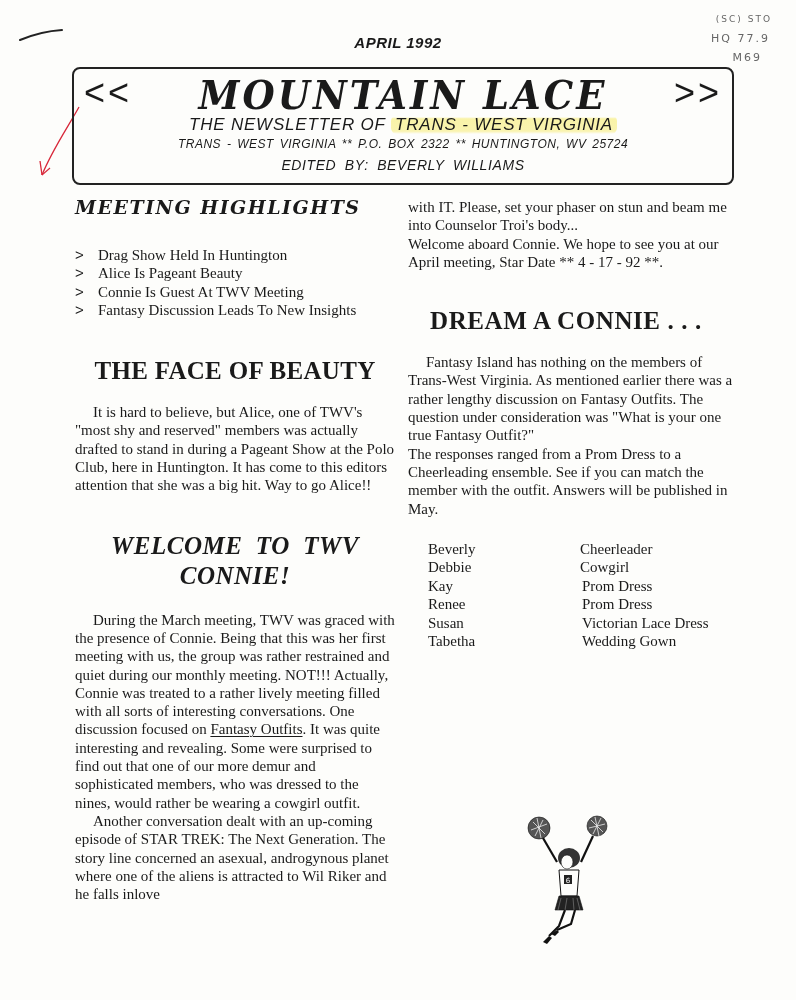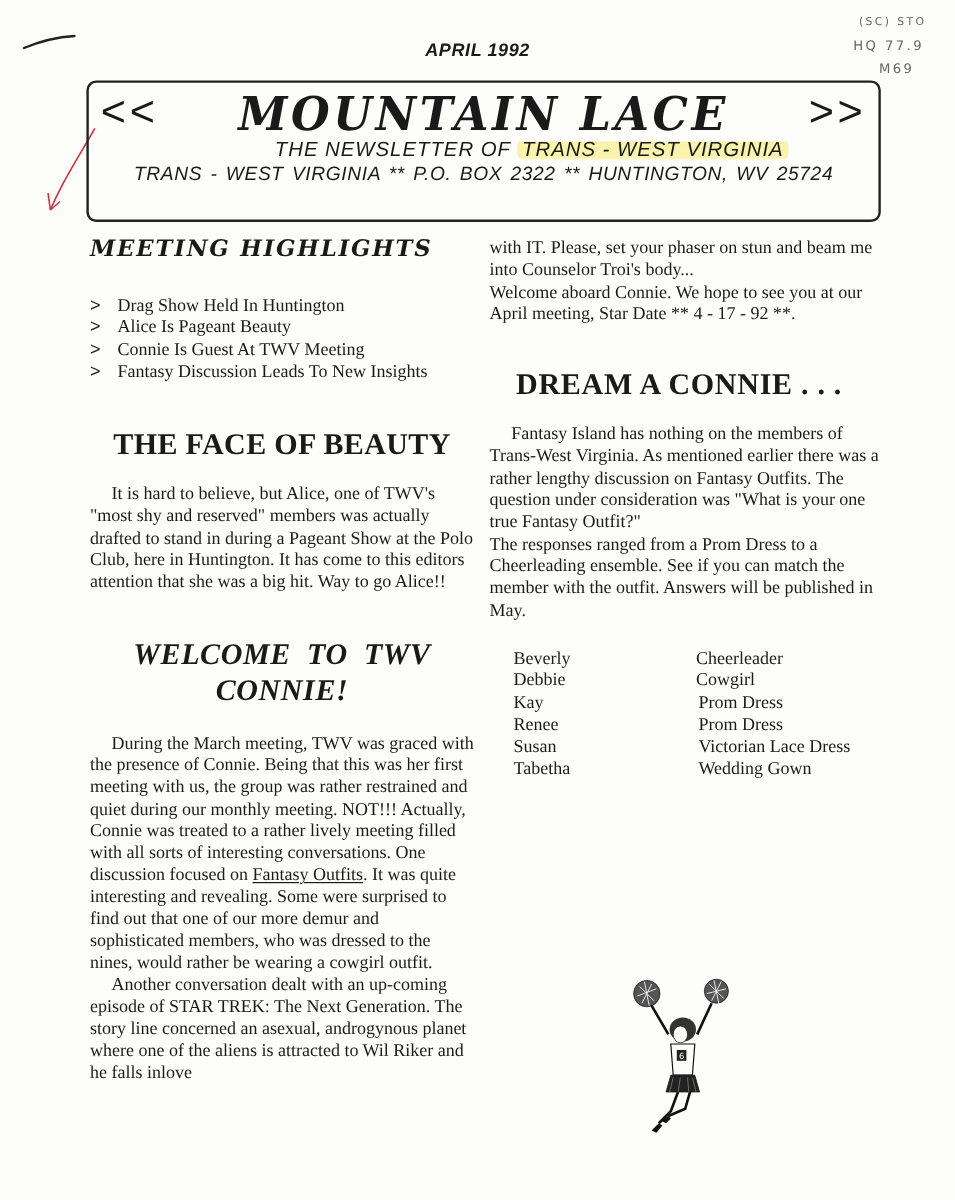--- a/index.html
+++ b/index.html
@@ -18,23 +18,23 @@
   .call-num .l3 { margin-right: 16px; }
 
   .issue-date { left: 0; width: 796px; top: 34px; text-align: center; font-family: "Liberation Sans", sans-serif; font-weight: bold; font-style: italic; font-size: 15px; letter-spacing: 0.5px; }
 
   .masthead { left: 72px; top: 67px; width: 662px; height: 118px; border: 2px solid #222; border-radius: 8px; }
   .masthead-title-row { position: absolute; left: 0; top: 4px; width: 100%; height: 44px; display: flex; align-items: center; justify-content: center; }
   .chev { font-family: "Liberation Sans", sans-serif; font-size: 36px; font-weight: normal; letter-spacing: 3px; color: #1a1a1a; }
   .chev-left { position: absolute; left: 10px; top: -1px; }
   .chev-right { position: absolute; right: 10px; top: -1px; }
   .masthead-title { font-family: "DejaVu Serif", serif; font-weight: bold; font-style: italic; font-size: 37px; letter-spacing: 3px; transform: scaleY(1.05); }
-  .masthead-sub { position: absolute; top: 46px; width: 100%; text-align: center; font-family: "Liberation Sans", sans-serif; font-style: italic; font-size: 17px; letter-spacing: 0.8px; margin-left: 40px; }
+  .masthead-sub { position: absolute; top: 46px; width: 100%; text-align: center; font-family: "Liberation Sans", sans-serif; font-style: italic; font-size: 17px; letter-spacing: 0.8px; }
   .highlight { background: linear-gradient(180deg, rgba(250,245,170,0) 10%, rgba(248,240,140,0.75) 20%, rgba(248,240,150,0.75) 85%, rgba(250,245,170,0) 100%); padding: 0 4px; border-radius: 6px; }
-  .masthead-addr { position: absolute; top: 68px; width: 100%; text-align: center; font-family: "Liberation Sans", sans-serif; font-style: italic; font-size: 16px; letter-spacing: 0.5px; word-spacing: 2px; }
+  .masthead-addr { position: absolute; top: 68px; width: 100%; text-align: center; font-family: "Liberation Sans", sans-serif; font-style: italic; font-size: 12px; letter-spacing: 0.5px; word-spacing: 2px; }
   .masthead-editor { position: absolute; top: 88px; width: 100%; text-align: center; font-family: "Liberation Sans", sans-serif; font-style: italic; font-size: 14px; letter-spacing: 0.6px; word-spacing: 4px; }
 
   
   .col-left { left: 75px; top: 196px; width: 320px; }
   .col-right { left: 408px; top: 198px; width: 330px; }
 
   .h-block { font-family: "DejaVu Serif", serif; font-weight: bold; font-size: 19px; letter-spacing: 1.5px; color: #1a1a1a; font-style: italic; }
   .h-serif { font-family: "Liberation Serif", serif; font-size: 25px; text-align: center; letter-spacing: 0.3px; }
   .h-italic { font-family: "Liberation Serif", serif; font-style: italic; font-size: 25px; text-align: center; line-height: 30px; letter-spacing: 0.5px; }
   .body-text { font-size: 15px; line-height: 18.3px; }
@@ -75,20 +75,21 @@
   <div class="masthead-title-row">
     <span class="chev chev-left">&lt;&lt;</span>
     <span class="masthead-title">MOUNTAIN LACE</span>
     <span class="chev chev-right">&gt;&gt;</span>
   </div>
   <div class="masthead-sub">
     <span>THE NEWSLETTER OF</span>
     <span class="highlight">TRANS - WEST VIRGINIA</span>
   </div>
   <div class="masthead-addr">TRANS - WEST VIRGINIA ** P.O. BOX 2322 ** HUNTINGTON, WV 25724</div>
+  <div class="masthead-editor">EDITED BY: BEVERLY WILLIAMS</div>
 </div>
 
 <div class="abs col-left">
   <section>
     <h2 class="h-block">MEETING HIGHLIGHTS</h2>
     <ul class="highlights-list">
       <li>
           <span class="bullet">&gt;</span>
           <span>Drag Show Held In Huntington</span>
         </li>

